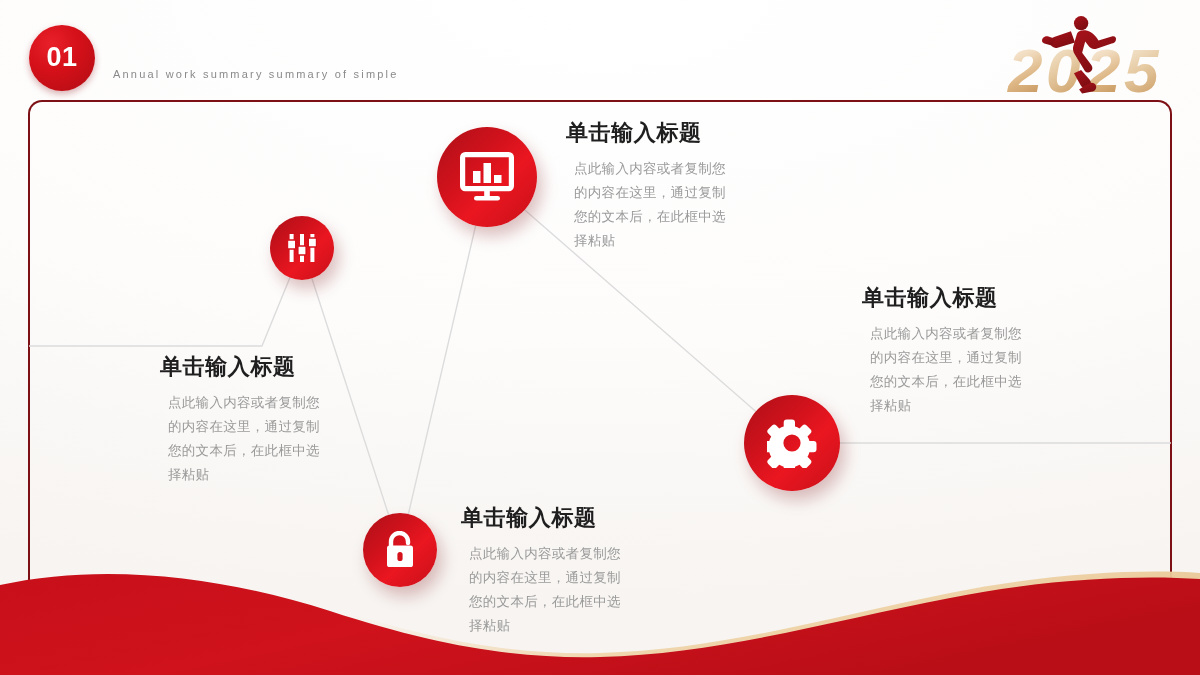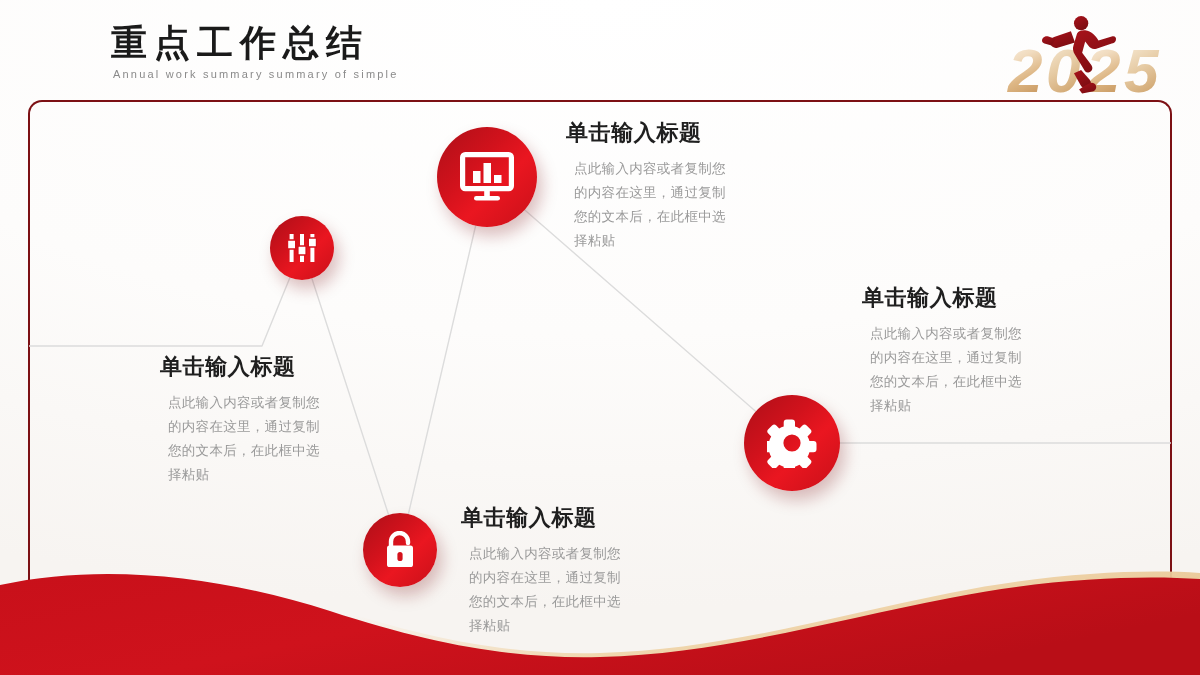--- a/index.html
+++ b/index.html
@@ -91,22 +91,24 @@
   
   .wave{position:absolute;left:0;bottom:0;width:1200px;height:120px;}
 </style>
 </head>
 <body>
 
 <div id="slide">
 
   <div class="header">
 
-
-    <div class="title-main">重点工作总结</div>
+    <div class="num-badge">
+      <span>01</span>
+    </div>
+
     <div class="title-sub">Annual work summary summary of simple</div>
 
     <svg class="logo-2025" viewBox="0 0 180 90">
       <defs>
         <linearGradient id="goldg" x1="0" y1="0" x2="0.25" y2="1">
           <stop offset="0%" stop-color="#fdf6ea"></stop>
           <stop offset="38%" stop-color="#f1dcc0"></stop>
           <stop offset="70%" stop-color="#ddb684"></stop>
           <stop offset="100%" stop-color="#c99a62"></stop>
         </linearGradient>

